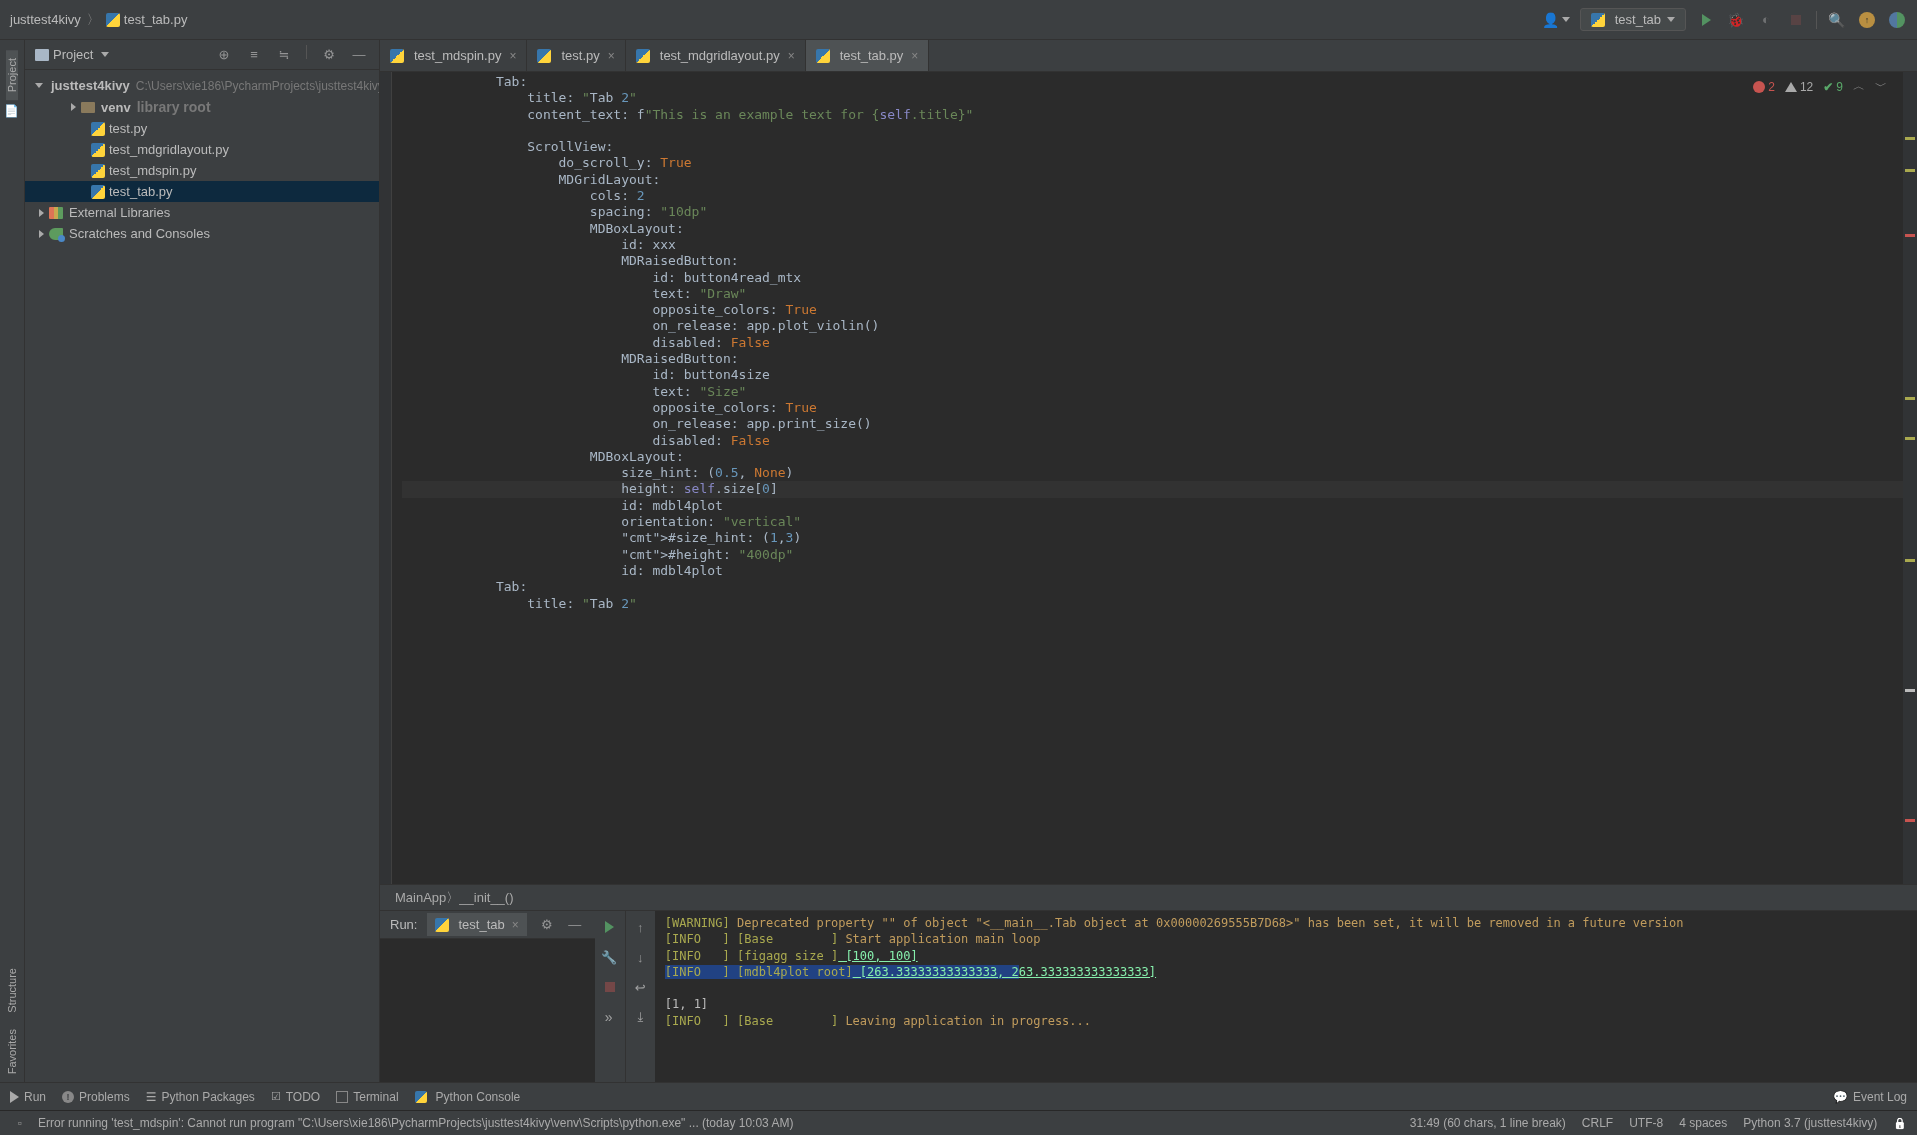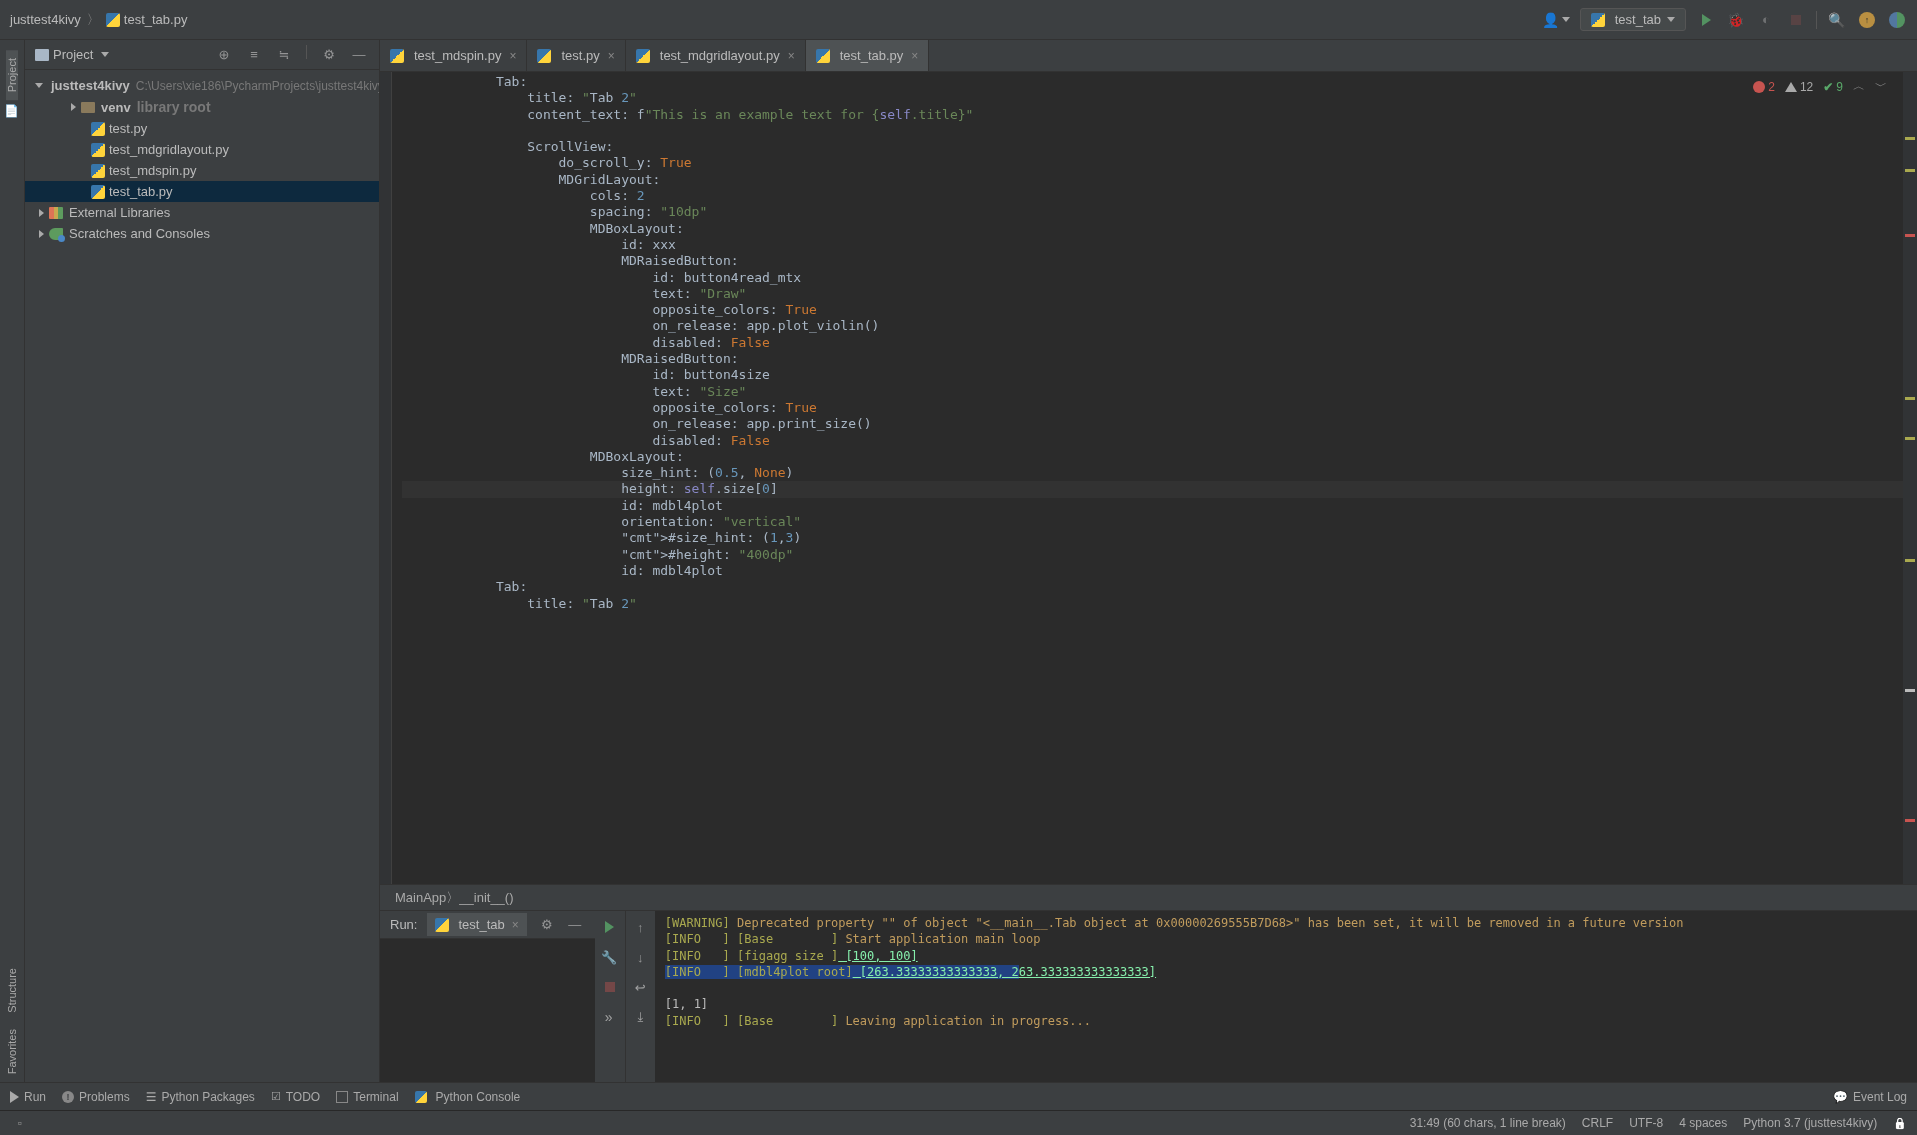--- a/index.html
+++ b/index.html
@@ -455,20 +455,21 @@
   <div class="bt-right">
     <div class="bt-item">
         <span>💬</span>
         <span>Event Log</span>
       </div>
   </div>
 </div>
 
 <div class="status-bar">
   <span class="icon-btn" style="margin-right:8px;">▫</span>
+  <span>Error running 'test_mdspin': Cannot run program "C:\Users\xie186\PycharmProjects\justtest4kivy\venv\Scripts\python.exe" ... (today 10:03 AM)</span>
   <div class="status-right">
     <span>31:49 (60 chars, 1 line break)</span>
     <span>CRLF</span>
     <span>UTF-8</span>
     <span>4 spaces</span>
     <span>Python 3.7 (justtest4kivy)</span>
     <span class="lock-icon"></span>
   </div>
 </div>
 

